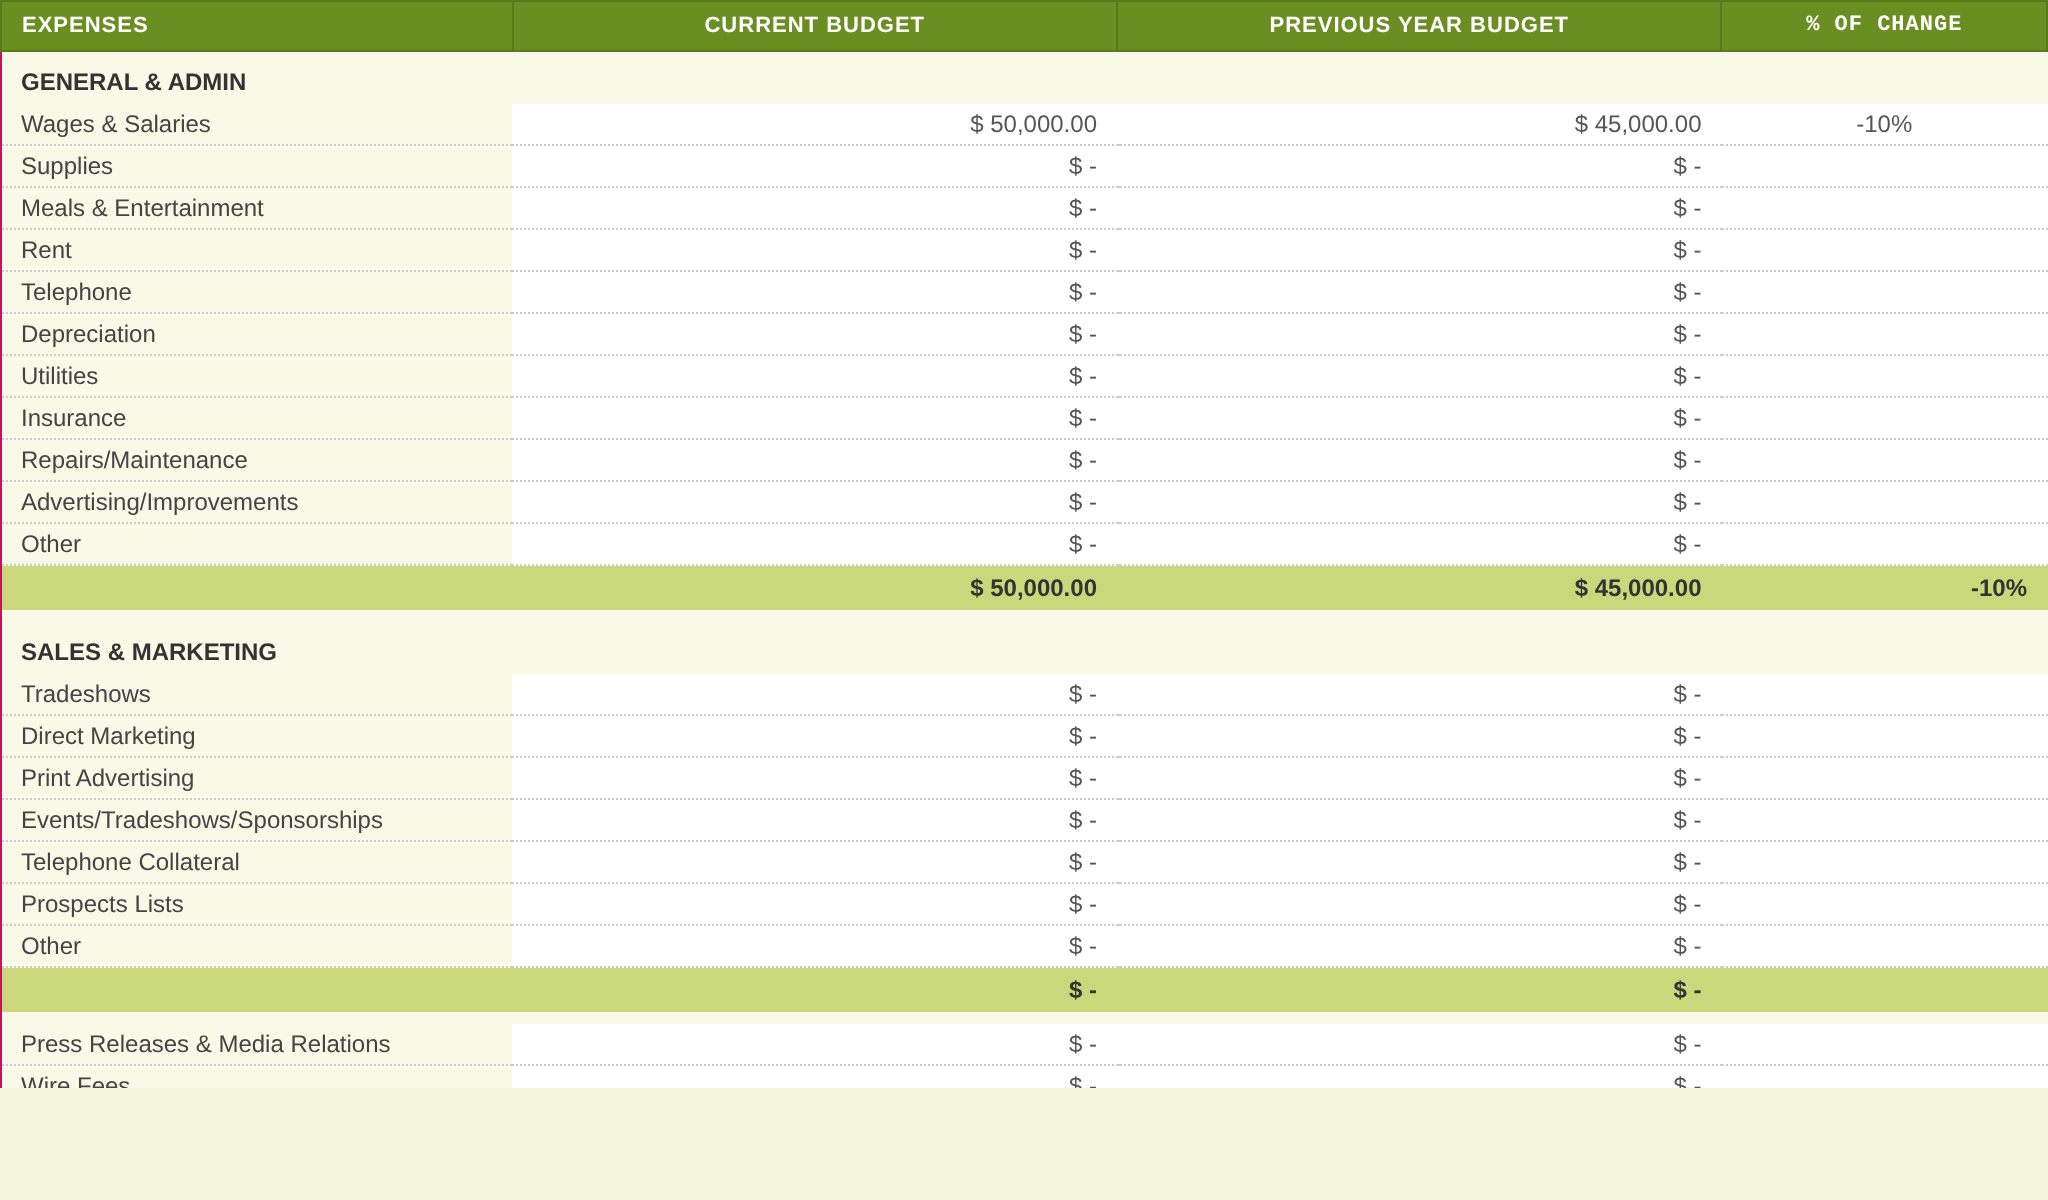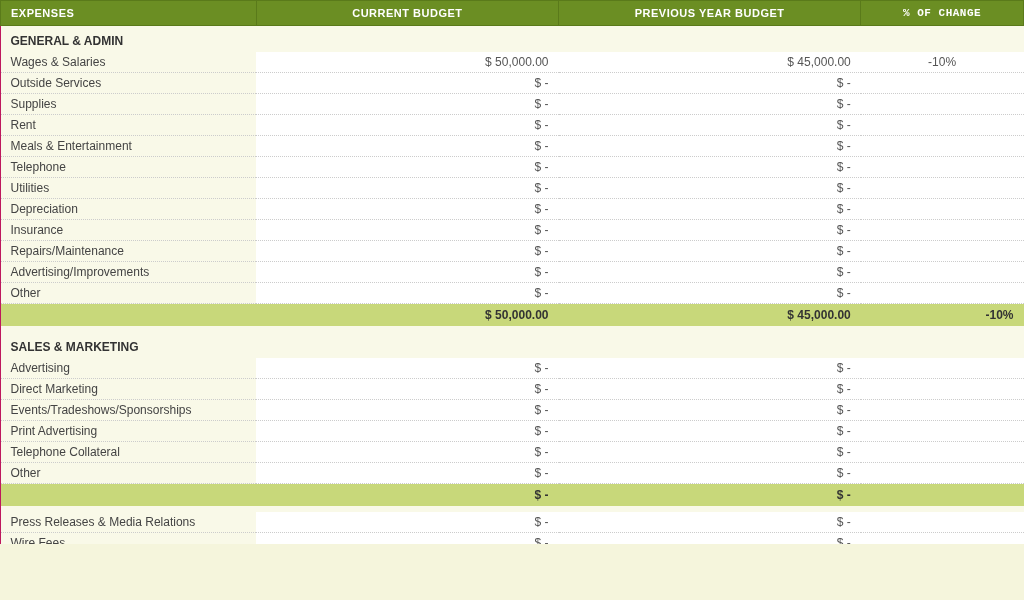--- a/index.html
+++ b/index.html
@@ -102,57 +102,51 @@
     <tr class="section-header">
           <td colspan="4">GENERAL &amp; ADMIN</td>
         </tr>
         <tr class="data-row">
       <td>Wages &amp; Salaries</td>
       <td class="value">$ 50,000.00</td>
       <td class="value">$ 45,000.00</td>
       <td class="pct">-10%</td>
     </tr>
         <tr class="data-row">
-      <td>Outside Services</td>
-      <td class="value">$ -</td>
-      <td class="value">$ -</td>
-      <td class="pct"></td>
-    </tr>
-        <tr class="data-row">
       <td>Supplies</td>
       <td class="value">$ -</td>
       <td class="value">$ -</td>
       <td class="pct"></td>
     </tr>
         <tr class="data-row">
+      <td>Meals &amp; Entertainment</td>
+      <td class="value">$ -</td>
+      <td class="value">$ -</td>
+      <td class="pct"></td>
+    </tr>
+        <tr class="data-row">
       <td>Rent</td>
       <td class="value">$ -</td>
       <td class="value">$ -</td>
       <td class="pct"></td>
     </tr>
         <tr class="data-row">
-      <td>Meals &amp; Entertainment</td>
-      <td class="value">$ -</td>
-      <td class="value">$ -</td>
-      <td class="pct"></td>
-    </tr>
-        <tr class="data-row">
       <td>Telephone</td>
       <td class="value">$ -</td>
       <td class="value">$ -</td>
       <td class="pct"></td>
     </tr>
         <tr class="data-row">
+      <td>Depreciation</td>
+      <td class="value">$ -</td>
+      <td class="value">$ -</td>
+      <td class="pct"></td>
+    </tr>
+        <tr class="data-row">
       <td>Utilities</td>
-      <td class="value">$ -</td>
-      <td class="value">$ -</td>
-      <td class="pct"></td>
-    </tr>
-        <tr class="data-row">
-      <td>Depreciation</td>
       <td class="value">$ -</td>
       <td class="value">$ -</td>
       <td class="pct"></td>
     </tr>
         <tr class="data-row">
       <td>Insurance</td>
       <td class="value">$ -</td>
       <td class="value">$ -</td>
       <td class="pct"></td>
     </tr>
@@ -180,45 +174,51 @@
       <td>$ 45,000.00</td>
       <td>-10%</td>
     </tr>
         <tr class="spacer-row">
           <td colspan="4"></td>
         </tr>
         <tr class="section-header">
           <td colspan="4">SALES &amp; MARKETING</td>
         </tr>
         <tr class="data-row">
-      <td>Advertising</td>
+      <td>Tradeshows</td>
       <td class="value">$ -</td>
       <td class="value">$ -</td>
       <td class="pct"></td>
     </tr>
         <tr class="data-row">
       <td>Direct Marketing</td>
       <td class="value">$ -</td>
       <td class="value">$ -</td>
       <td class="pct"></td>
     </tr>
         <tr class="data-row">
+      <td>Print Advertising</td>
+      <td class="value">$ -</td>
+      <td class="value">$ -</td>
+      <td class="pct"></td>
+    </tr>
+        <tr class="data-row">
       <td>Events/Tradeshows/Sponsorships</td>
       <td class="value">$ -</td>
       <td class="value">$ -</td>
       <td class="pct"></td>
     </tr>
         <tr class="data-row">
-      <td>Print Advertising</td>
-      <td class="value">$ -</td>
-      <td class="value">$ -</td>
-      <td class="pct"></td>
-    </tr>
-        <tr class="data-row">
       <td>Telephone Collateral</td>
+      <td class="value">$ -</td>
+      <td class="value">$ -</td>
+      <td class="pct"></td>
+    </tr>
+        <tr class="data-row">
+      <td>Prospects Lists</td>
       <td class="value">$ -</td>
       <td class="value">$ -</td>
       <td class="pct"></td>
     </tr>
         <tr class="data-row">
       <td>Other</td>
       <td class="value">$ -</td>
       <td class="value">$ -</td>
       <td class="pct"></td>
     </tr>

